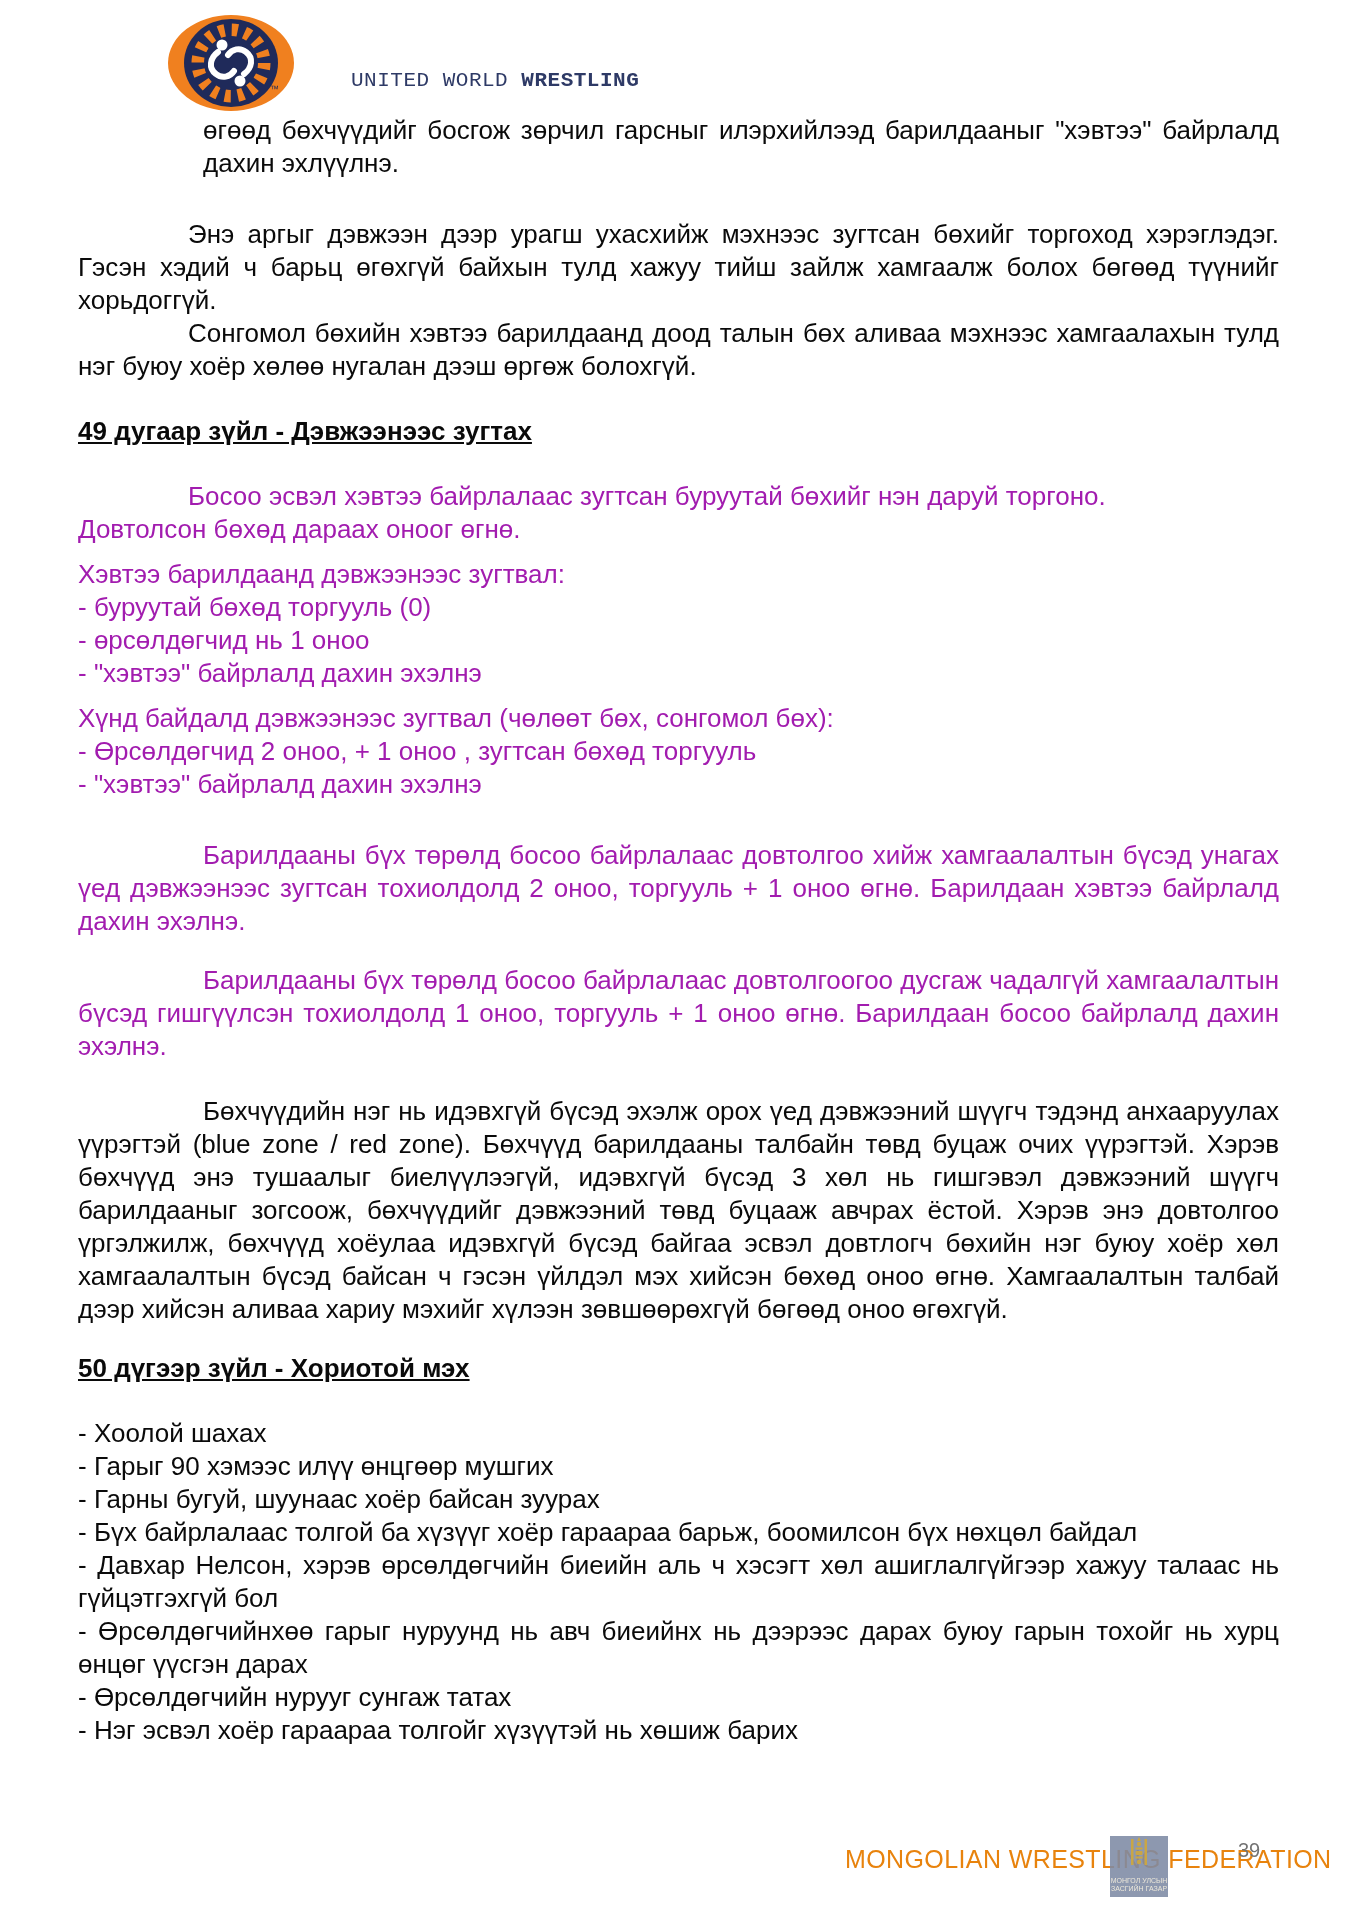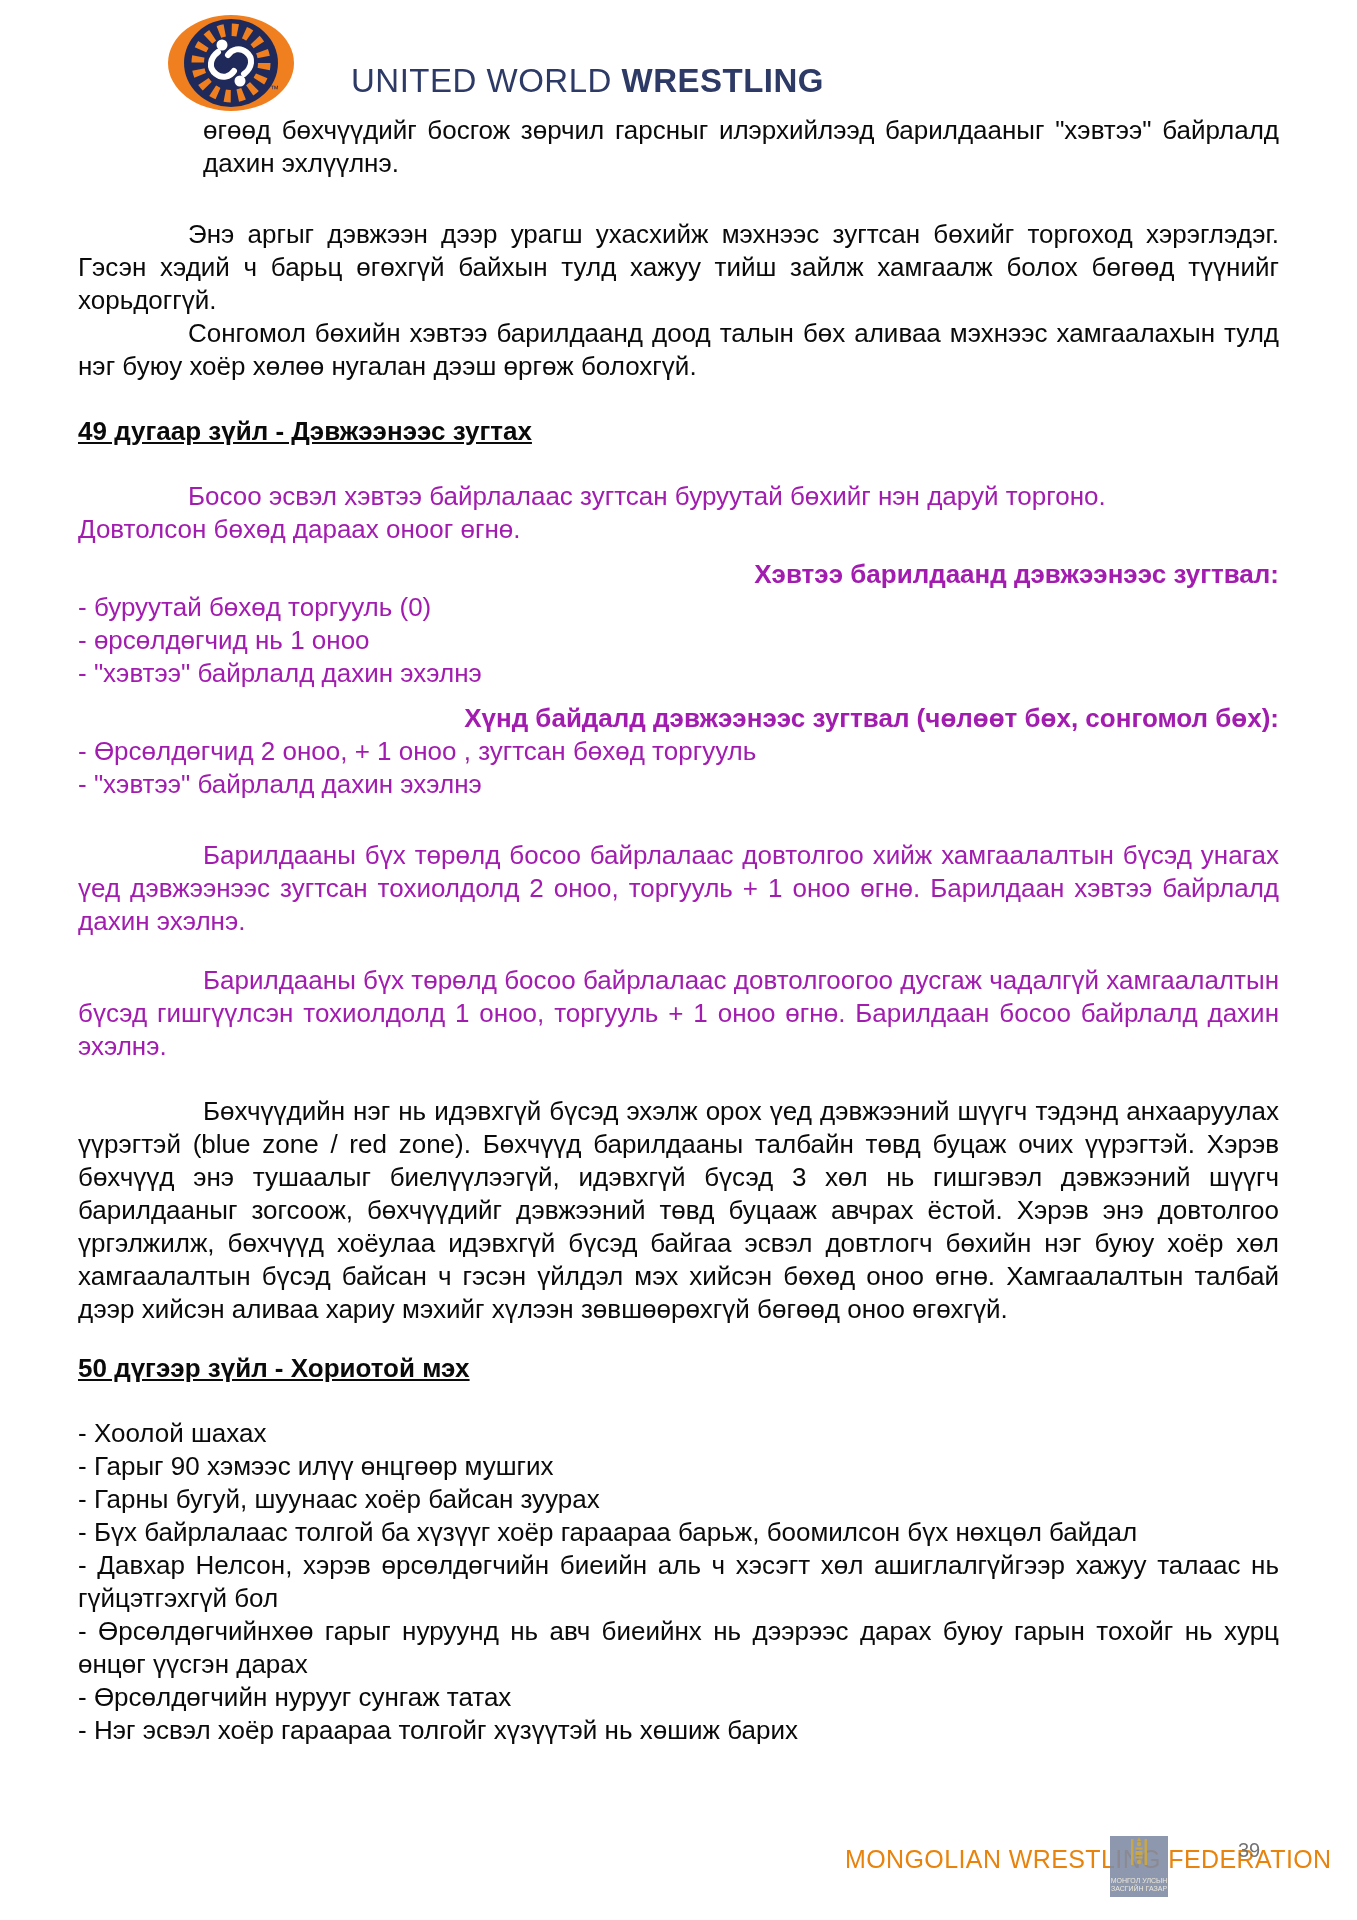--- a/index.html
+++ b/index.html
@@ -7,34 +7,34 @@
     width:1357px; height:1920px; background:#ffffff; position:relative;
     font-family:"Liberation Sans","DejaVu Sans",sans-serif;
     font-size:26px; line-height:33px; color:#0a0a0a; overflow:hidden;
   }
   .content { padding:14px 78px 0 78px; }
 
   
   .brand-row { display:flex; align-items:flex-start; margin-left:88px; height:100px; }
   .uww-logo { width:130px; height:98px; flex:0 0 auto; }
   .brand-title {
-    font-family:Liberation Sans, sans-serif;
-    color:#2E3A66; font-size:33px; margin-left:55px; margin-top:50px;
+    font-family:Liberation Mono, monospace;
+    color:#2E3A66; font-size:21px; margin-left:55px; margin-top:50px;
     letter-spacing:0.5px; white-space:nowrap;
   }
   .brand-bold { font-weight:bold; }
 
   
   .p   { text-align:justify; }
   .ind    { text-indent:110px; }
   .ind-lg { text-indent:125px; }
   .ml-lg  { margin-left:125px; }
   .green  { color:#a21caf; }
   .h      { font-weight:bold; text-decoration:underline; }
-  .center-b { text-align:right; font-weight:bold; }
+  .center-b { text-align:left; font-weight:normal; }
 
   .mt-xl { margin-top:38px; }
   .mt-lg { margin-top:32px; }
   .mt-md { margin-top:26px; }
   .mt-sm { margin-top:12px; }
 
   
   .footer-federation {
     position:absolute; left:845px; top:1843px;
     color:#E8830D; font-size:25px; letter-spacing:0.4px; white-space:nowrap;

